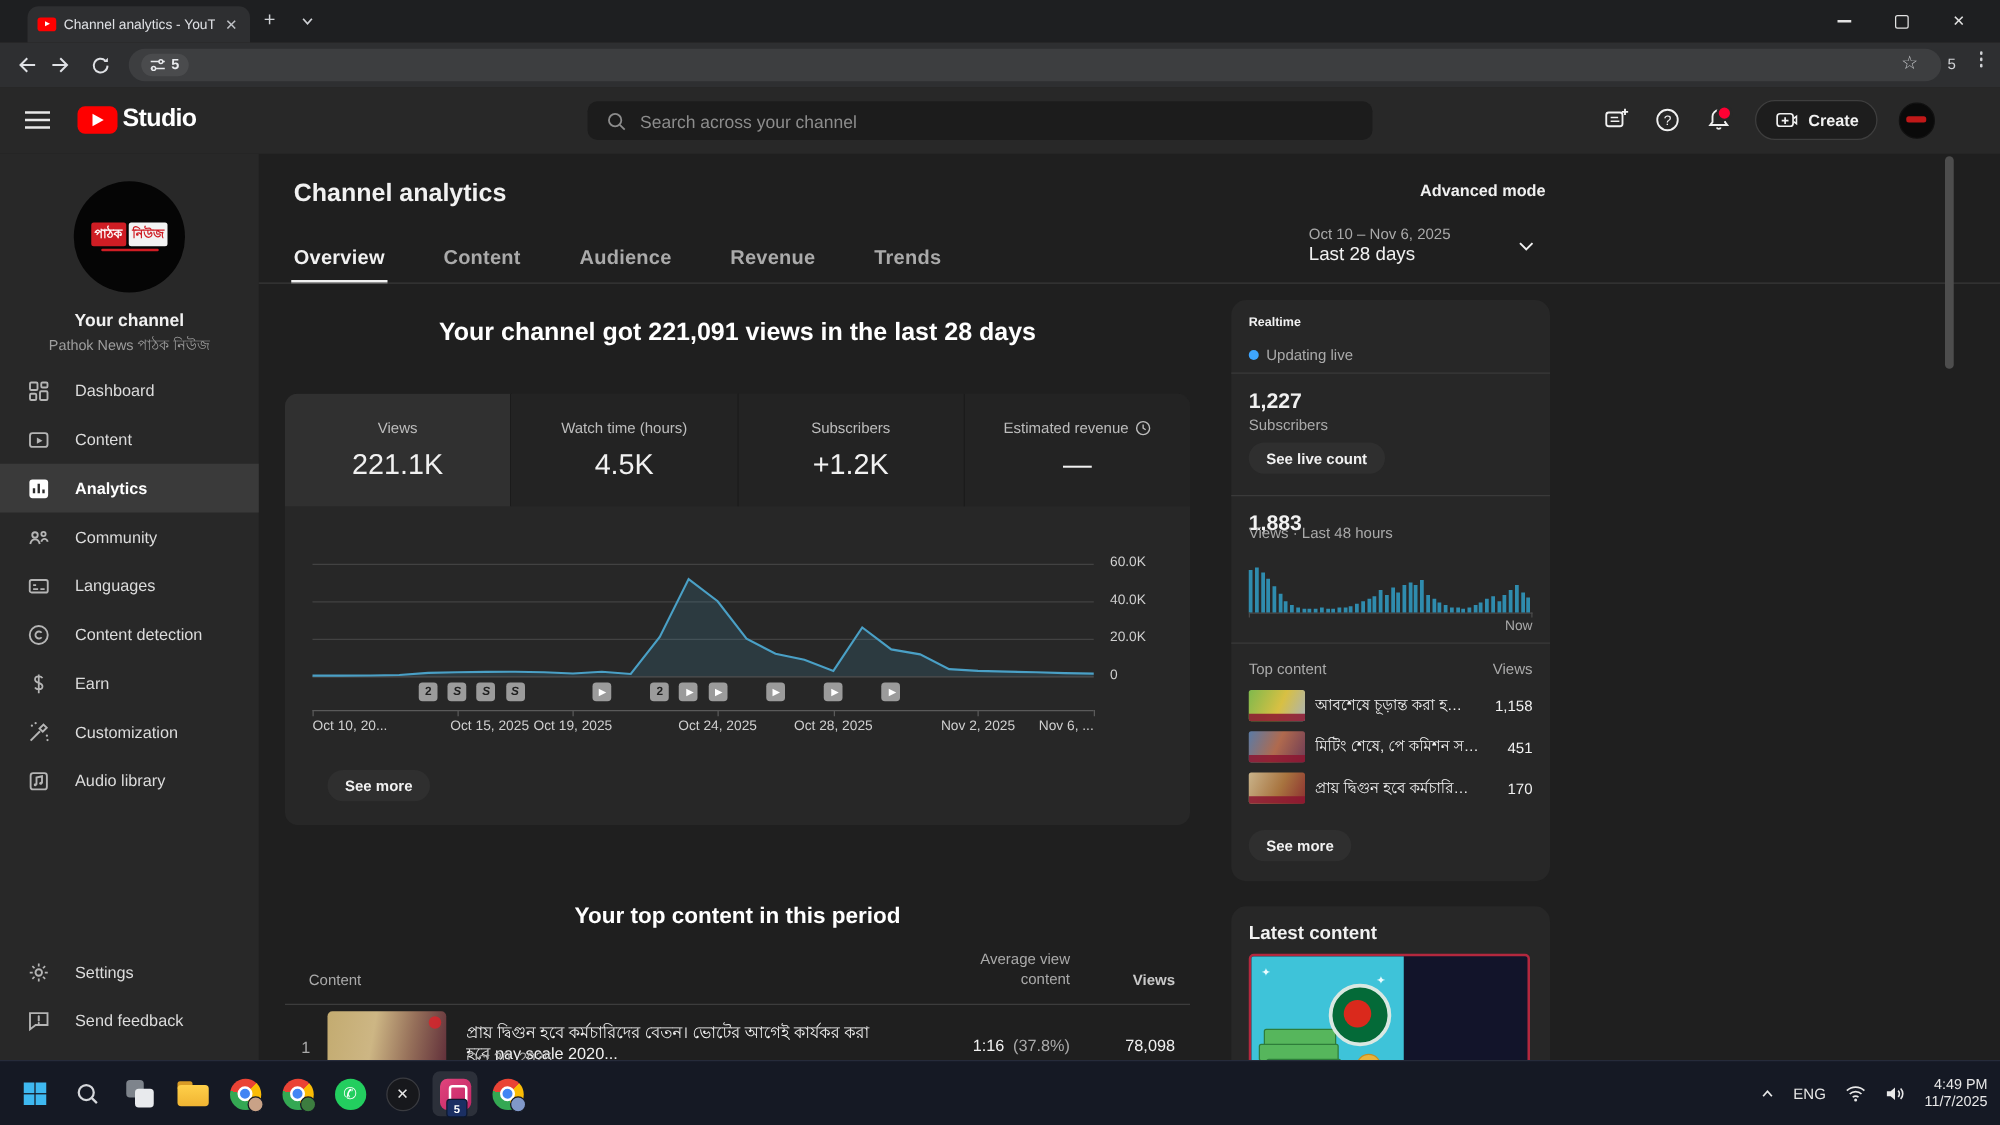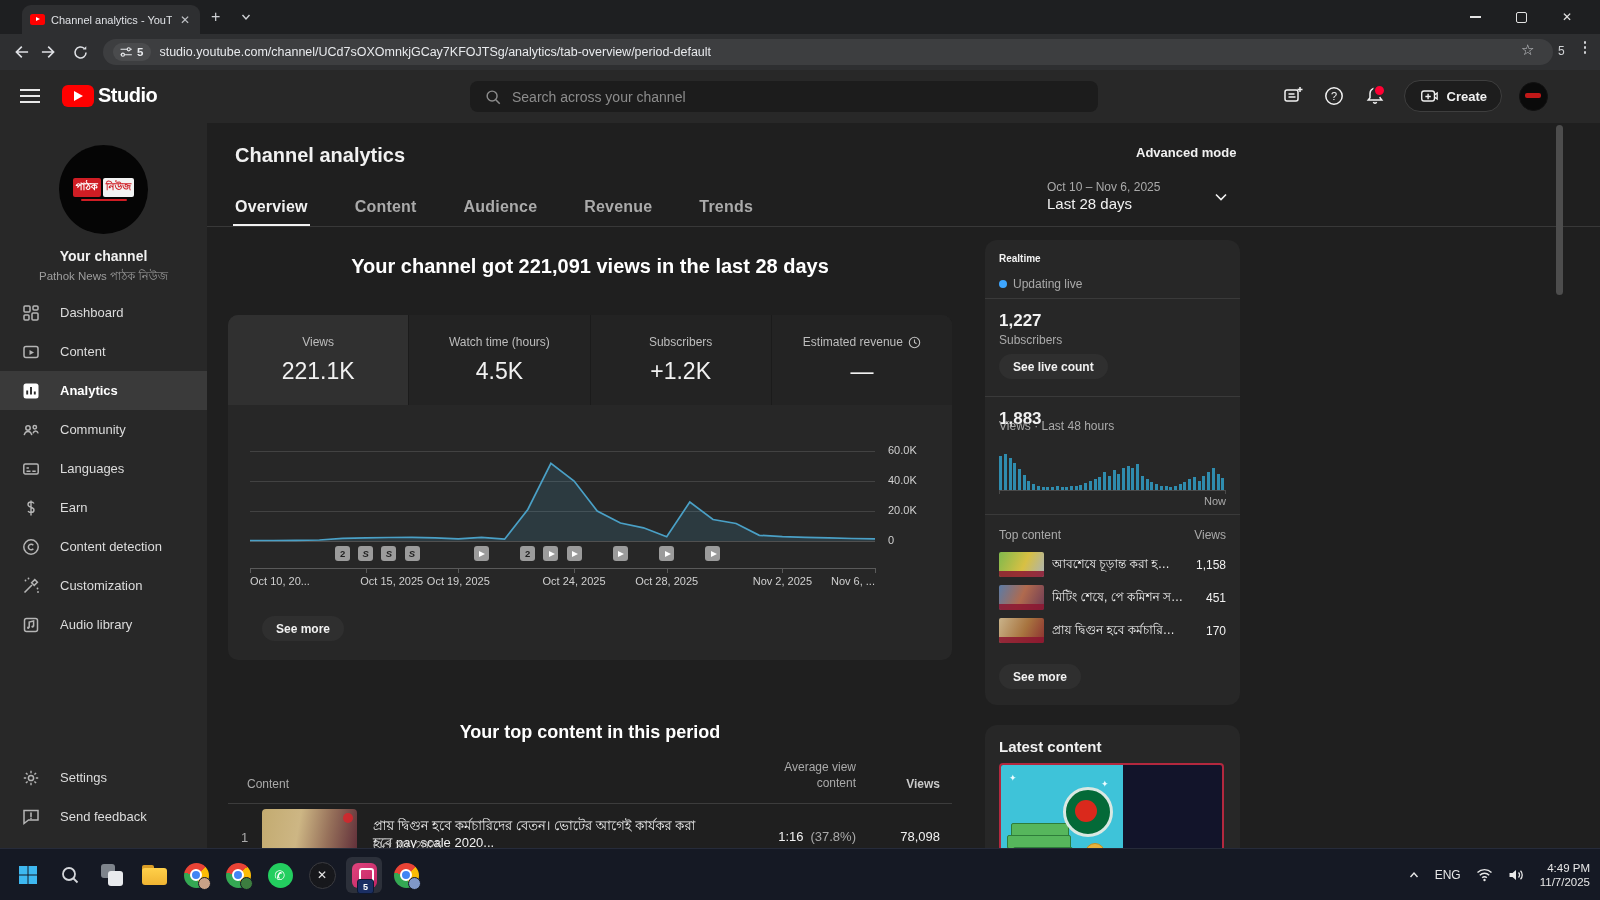--- a/index.html
+++ b/index.html
@@ -233,21 +233,20 @@
     </span>
     <div id="urlpill">
       <span id="chip">
         <svg width="14" height="14" viewBox="0 0 18 18">
             <path d="M2 5.5h9M14.5 5.5h2M2 12.5h2M7.5 12.5h9" stroke="#e8eaed" stroke-width="1.5" fill="none"></path>
             <circle cx="12.5" cy="5.5" r="2" stroke="#e8eaed" stroke-width="1.5" fill="none"></circle>
             <circle cx="5" cy="12.5" r="2" stroke="#e8eaed" stroke-width="1.5" fill="none"></circle>
           </svg>
         <span id="chip-count">5</span>
       </span>
-      <span id="url-text">studio.youtube.com/channel/UCd7sOXOmnkjGCay7KFOJTSg/analytics/tab-overview/period-default</span>
     </div>
     <span id="star">☆</span>
     <span id="tb-count">5</span>
     <span id="tb-dots">
         <i></i>
         <i></i>
         <i></i>
       </span>
   </div>
 
@@ -356,33 +355,33 @@
             <svg viewBox="0 0 20 20">
               <rect x="2.8" y="5" width="14.4" height="10" rx="1.5" stroke="#b5b5b5" stroke-width="1.5" fill="none"></rect>
               <path d="M5.5 12.2h4M11.3 12.2h3.4M5.5 9h2.4" stroke="#b5b5b5" stroke-width="1.4"></path>
             </svg>
           </span>
           <span class="side-label">Languages</span>
         </div>
         <div class="side-item">
           <span class="icn">
             <svg viewBox="0 0 20 20">
-              <path d="M13 5.5c-.6-1-1.6-1.5-3-1.5-1.8 0-3 1-3 2.5 0 3.5 6 2 6 5.5 0 1.5-1.2 2.5-3 2.5-1.4 0-2.4-.5-3-1.5M10 2.5v15" stroke="#b5b5b5" stroke-width="1.4" fill="none"></path>
-            </svg>
-          </span>
-          <span class="side-label">Earn</span>
-        </div>
-        <div class="side-item">
-          <span class="icn">
-            <svg viewBox="0 0 20 20">
               <circle cx="10" cy="10" r="7.2" stroke="#b5b5b5" stroke-width="1.5" fill="none"></circle>
               <path d="M12.3 8.2a2.8 2.8 0 1 0 0 3.6" stroke="#b5b5b5" stroke-width="1.5" fill="none"></path>
             </svg>
           </span>
           <span class="side-label">Content detection</span>
+        </div>
+        <div class="side-item">
+          <span class="icn">
+            <svg viewBox="0 0 20 20">
+              <path d="M13 5.5c-.6-1-1.6-1.5-3-1.5-1.8 0-3 1-3 2.5 0 3.5 6 2 6 5.5 0 1.5-1.2 2.5-3 2.5-1.4 0-2.4-.5-3-1.5M10 2.5v15" stroke="#b5b5b5" stroke-width="1.4" fill="none"></path>
+            </svg>
+          </span>
+          <span class="side-label">Earn</span>
         </div>
         <div class="side-item">
           <span class="icn">
             <svg viewBox="0 0 20 20">
               <path d="M3.5 16.5L11 9" stroke="#b5b5b5" stroke-width="1.6"></path>
               <path d="M10.6 6.8l2.6 2.6 3.2-3.2-2.6-2.6z" stroke="#b5b5b5" stroke-width="1.5" fill="none"></path>
               <path d="M16.5 12.5h.01M17 16h.01M4.5 4.5h.01M7.5 2.5h.01" stroke="#b5b5b5" stroke-width="1.8" stroke-linecap="round"></path>
             </svg>
           </span>
           <span class="side-label">Customization</span>

